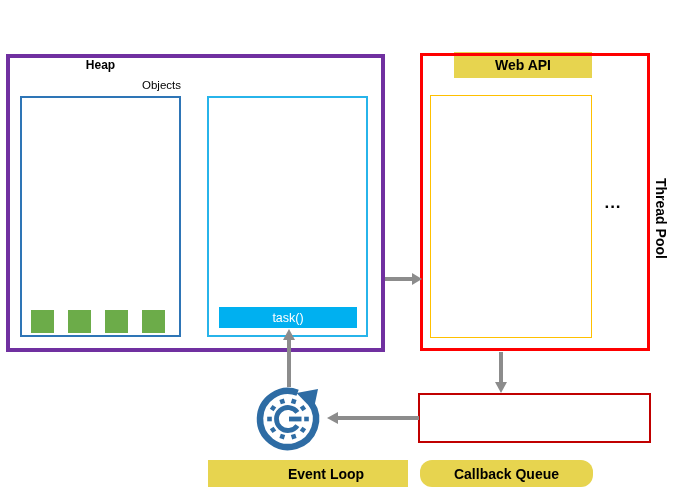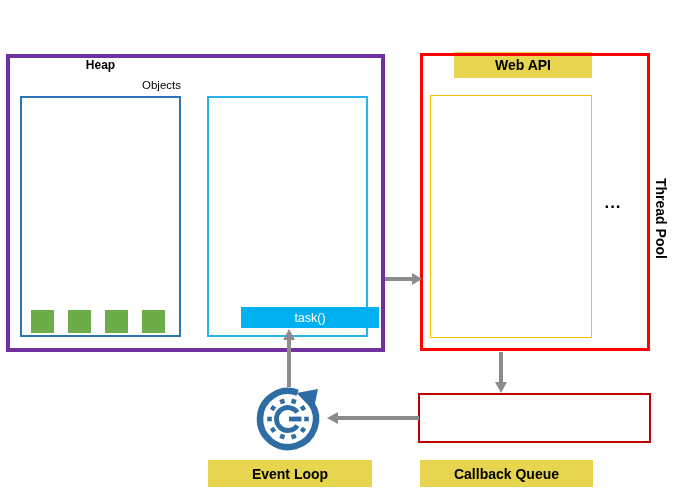--- a/index.html
+++ b/index.html
@@ -21,22 +21,22 @@
     position:relative;width:681px;height:494px;background:#fff;
     font-family:"Liberation Sans",sans-serif;color:var(--text);overflow:hidden;
   }
   .ylabel{
     position:absolute;background:var(--label-bg);color:#000;
     font-weight:700;font-size:14px;display:flex;align-items:center;justify-content:center;
     white-space:nowrap;
   }
   .lbl-jsruntime{left:122px;top:6px;width:154px;height:26px;}
   .lbl-webapi{left:454px;top:8px;width:138px;height:26px;margin-top:44px;}
-  .lbl-eventloop{left:208px;top:460px;width:164px;height:27px;}
-  .lbl-cbqueue{left:420px;top:460px;width:173px;height:27px;}
+  .lbl-eventloop{left:208px;top:460px;width:164px;height:27px;padding-left:36px;}
+  .lbl-cbqueue{left:420px;top:460px;width:173px;height:27px;border-radius:12px;}
 
   .box{position:absolute;box-sizing:border-box;background:transparent;}
   .runtime-box{left:6px;top:54px;width:379px;height:298px;border:4px solid var(--runtime-border);}
   .heap-box{left:20px;top:96px;width:161px;height:241px;border:2px solid var(--heap-border);}
   .stack-box{left:207px;top:96px;width:161px;height:241px;border:2px solid var(--stack-border);}
   .webapi-box{left:420px;top:53px;width:230px;height:298px;border:3px solid var(--webapi-border);}
   .api-inner-box{left:430px;top:95px;width:162px;height:243px;border:1px solid var(--api-inner-border);}
   .queue-box{left:418px;top:393px;width:233px;height:50px;border:2px solid var(--queue-border);}
 
   .sec-title{
@@ -53,21 +53,21 @@
   .stack-sub{left:207px;top:79px;width:161px;}
 
   .heap-square{
     position:absolute;width:23px;height:23px;background:var(--object-green);top:310px;
   }
   .hs1{left:31px;} .hs2{left:68px;} .hs3{left:105px;} .hs4{left:142px;}
 
   .task-frame{
     position:absolute;left:219px;top:307px;width:138px;height:21px;
     background:var(--task-fill);color:#fff;font-size:12.5px;font-weight:400;
-    display:flex;align-items:center;justify-content:center;margin-left:22px;
+    display:flex;align-items:center;justify-content:center;
   }
 
   .ellipsis{
     position:absolute;left:597px;top:193px;width:32px;text-align:center;
     font-weight:700;font-size:17px;color:#000;letter-spacing:1px;
   }
   .threadpool{
     position:absolute;left:653px;top:163px;height:110px;
     writing-mode:vertical-rl;text-orientation:mixed;
     font-weight:600;font-size:14px;color:#000;white-space:nowrap;

